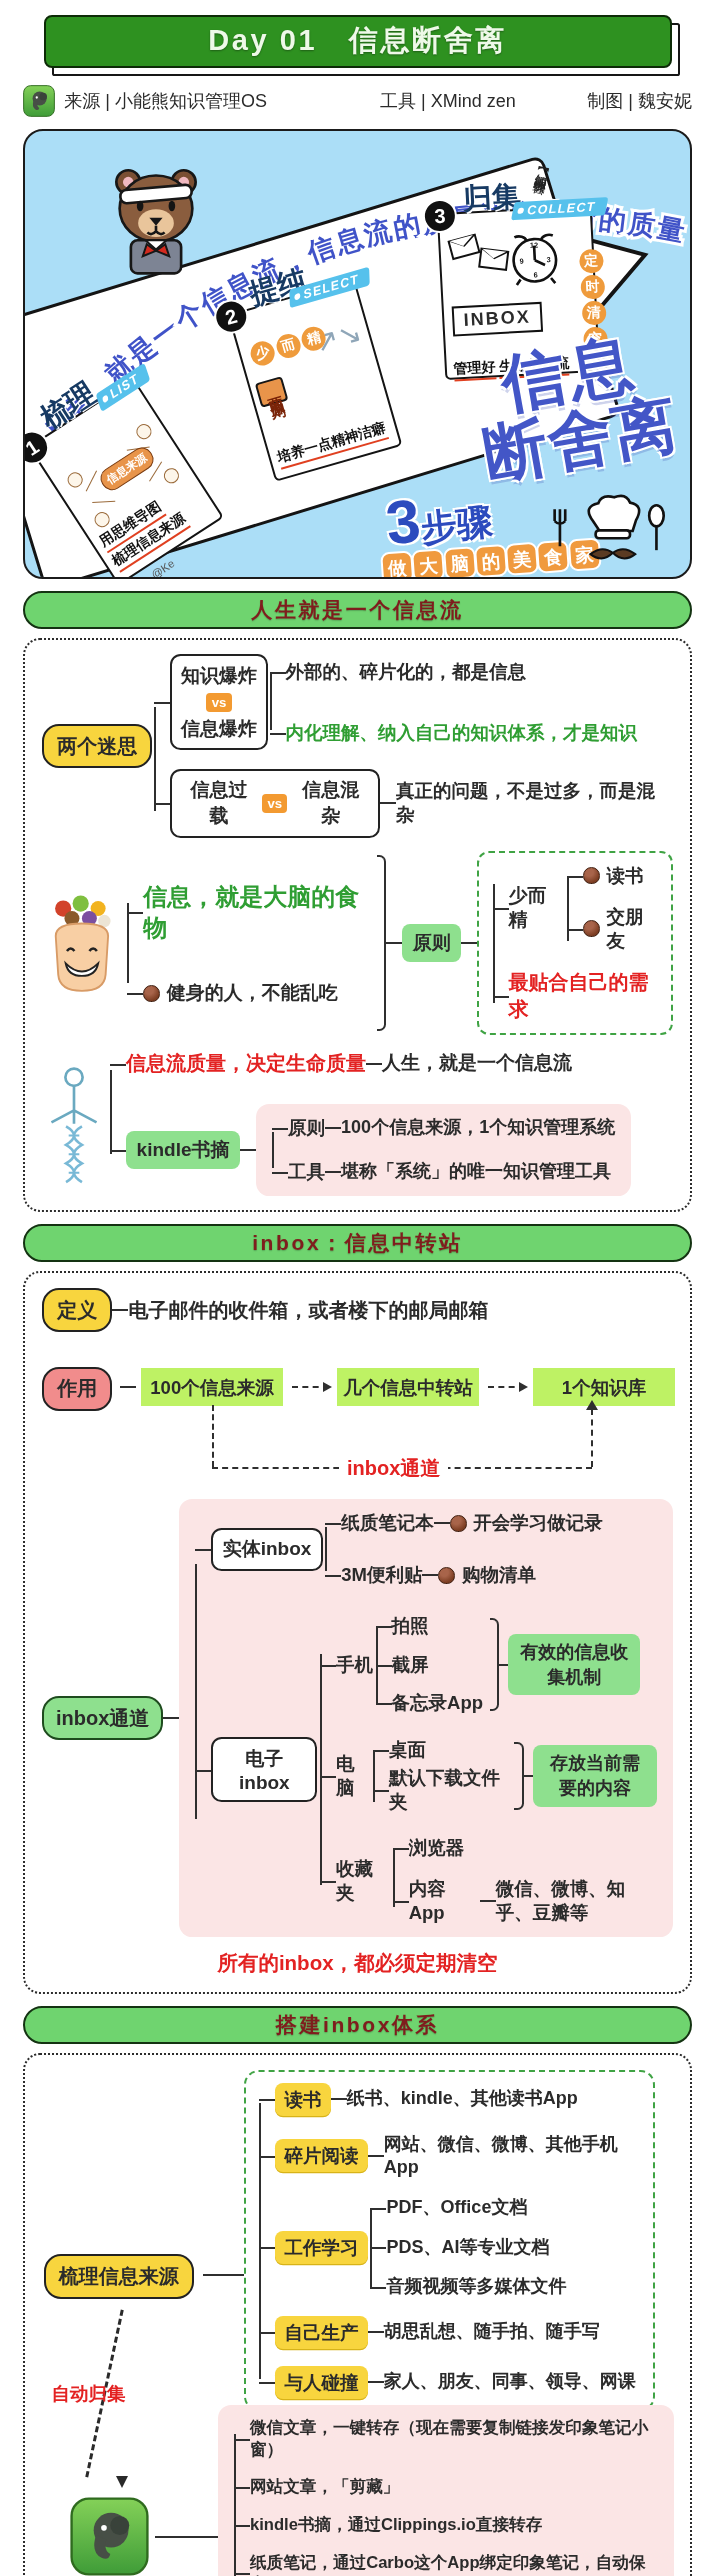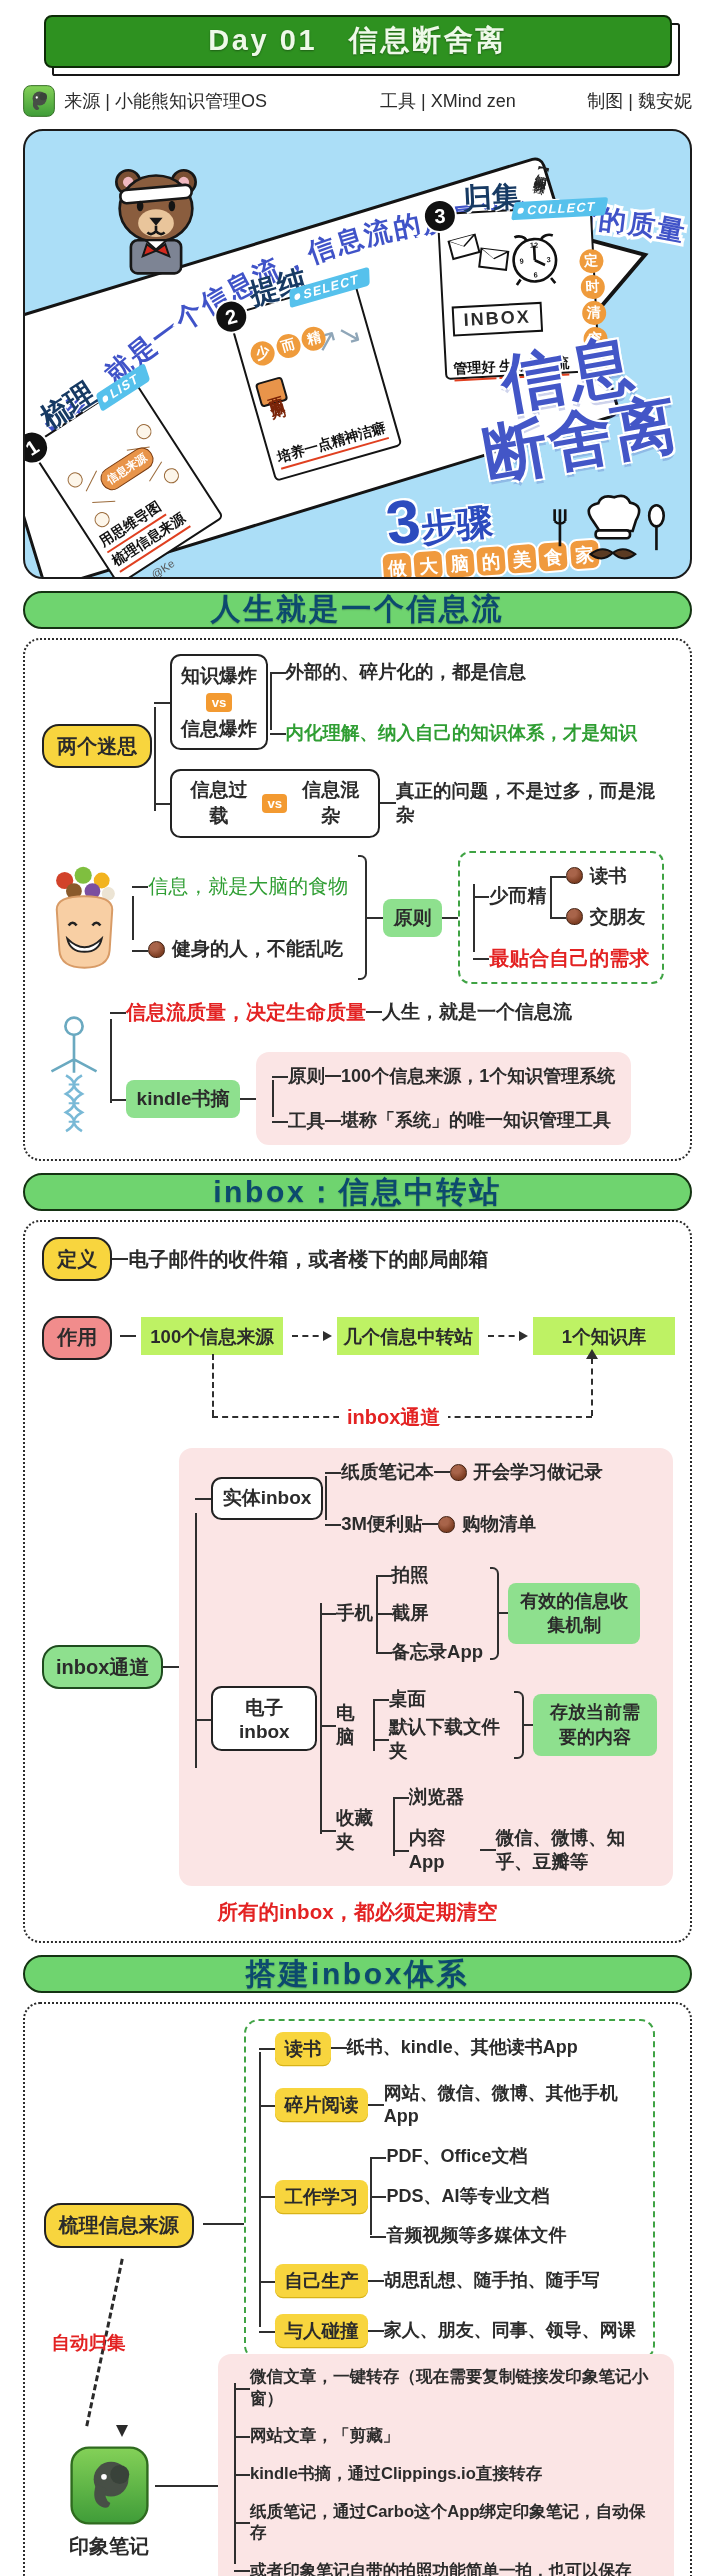--- a/index.html
+++ b/index.html
@@ -86,21 +86,21 @@
   .chipsrow b { width:28px; height:28px; background:#f09a3e; color:#fff; border-radius:6.6px;
     display:flex; align-items:center; justify-content:center; font-size:18.5px;
     box-shadow:0 0 0 2px #fff; }
   .wmark { position:absolute; right:138px; top:32px; writing-mode:vertical-rl; font-size:12.6px;
     color:#222; transform:rotate(14deg); letter-spacing:1.3px; }
   .bearwrap { position:absolute; left:78px; top:26.5px; }
   .arcsvg { position:absolute; inset:0; pointer-events:none; }
 
   
   .pill { width:669px; height:38px; margin:12px auto 0; background:#6fd46f;
-    border:2px solid #143312; border-radius:20px; color:#0c4a6e; font-size:30px; font-weight:bold;
+    border:2px solid #143312; border-radius:20px; color:#7f1d1d; font-size:21px; font-weight:bold;
     letter-spacing:2.6px; display:flex; align-items:center; justify-content:center;
     text-shadow:0 1.3px 1.3px rgba(0,0,0,.22); }
 
   
   .dbox { width:669px; margin:9.3px auto 0; border:2px dotted #2c2c2c; border-radius:17px;
     padding:14.6px 17px; }
 
   
   .mm { display:flex; align-items:center; }
   .mm-stub { width:16px; min-width:16px; border-top:2px solid #2f2f2f; align-self:center; }
@@ -371,21 +371,21 @@
         <circle cx="62" cy="20" r="13" fill="#7fbf3f"></circle>
       <circle cx="90" cy="28" r="12" fill="#f2b31f"></circle>
         <circle cx="48" cy="44" r="12" fill="#8a5a2b"></circle>
       <circle cx="76" cy="44" r="12" fill="#7b4fa0"></circle>
         <circle cx="100" cy="48" r="10" fill="#ece4d4"></circle>
       <path d="M22 72 q0 -20 42 -20 q42 0 42 20 l-4 62 q-2 26 -38 26 q-36 0 -38 -26 z" fill="#f8cfa4" stroke="#d89b66" stroke-width="3"></path>
       <path d="M40 96 q6 -8 12 0 M76 96 q6 -8 12 0" stroke="#222" stroke-width="4" fill="none"></path>
       <path d="M38 116 q26 26 52 0 q-4 20 -26 20 q-22 0 -26 -20 z" fill="#fff" stroke="#222" stroke-width="3"></path>
     </svg>
     <div class="kids" style="--vt:22.5px;--vb:22.5px;gap:38px;margin-left:5.3px">
-      <div class="kid plain green" style="font-weight:normal;font-size:20px">信息，就是大脑的食物</div>
+      <div class="kid plain green" style="font-weight:bold;font-size:24px">信息，就是大脑的食物</div>
       <div class="kid">
         <span class="nut"></span>
         <span class="plain" style="font-size:19px">健身的人，不能乱吃</span>
       </div>
     </div>
     <div class="brk-r" style="margin-left:9.3px"></div>
     <div class="mm-stub"></div>
     <div class="node-g">原则</div>
     <div class="mm-stub"></div>
     <div class="gdash">

